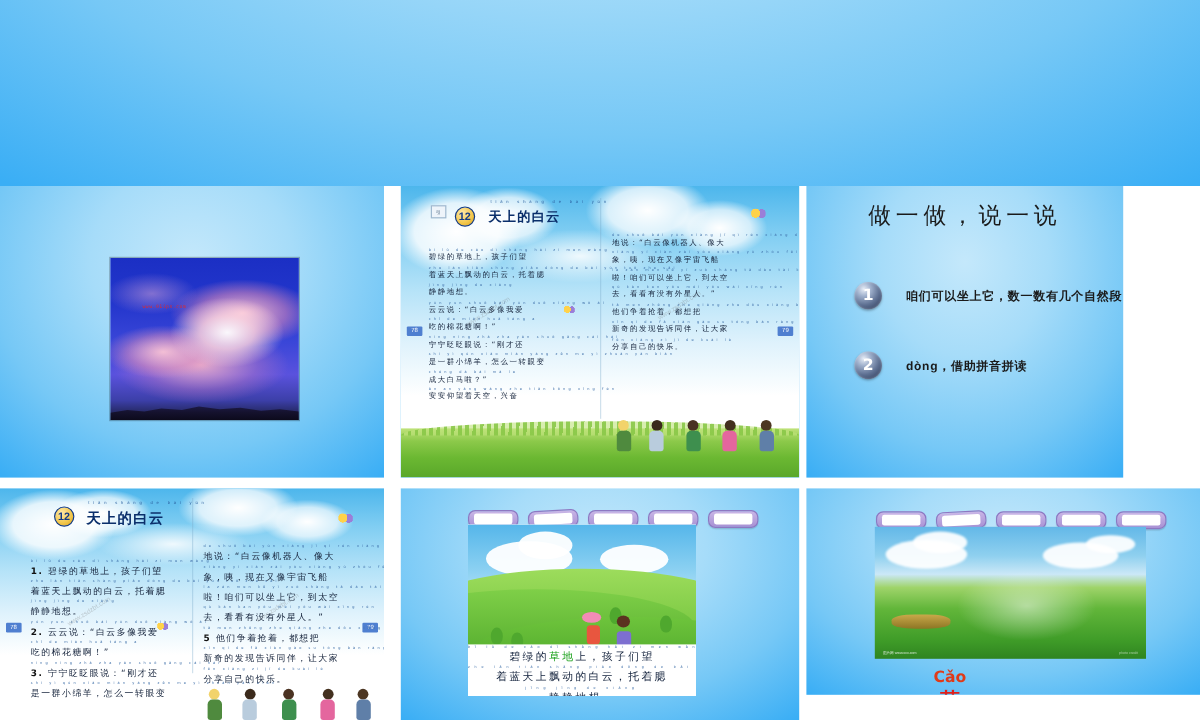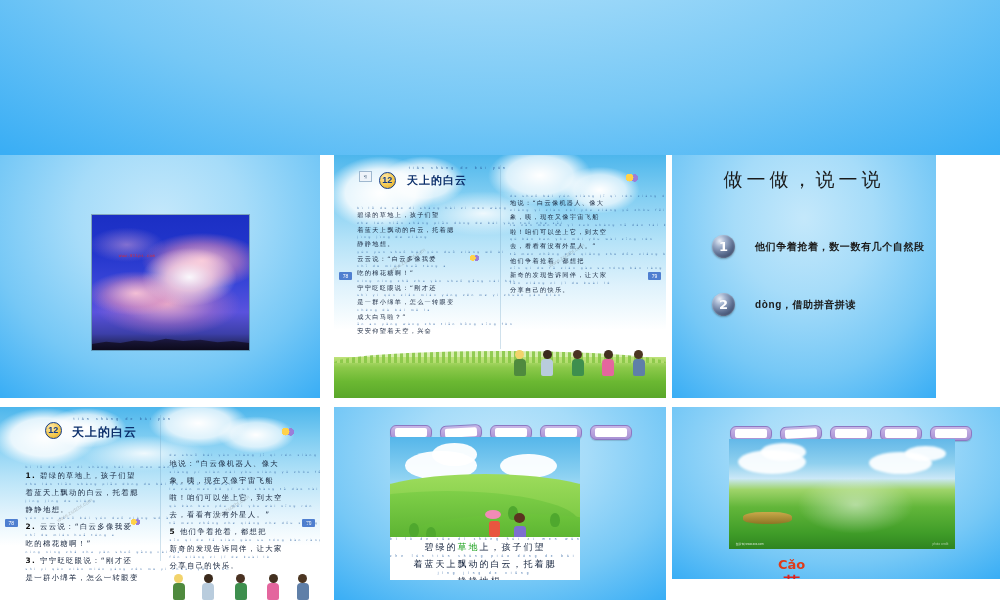--- a/index.html
+++ b/index.html
@@ -282,21 +282,21 @@
         </div>
       </div>
     </div>
   </div>
 
   <div class="slide" id="slide3">
     <div class="s3title">做一做，说一说</div>
 
     <div class="bullet-row" style="left:40px;top:80px;">
       <div class="numball">1</div>
-      <div class="btext">他们争着抢着，数一数有几个自然段</div>
+      <div class="btext">咱们可以坐上它，数一数有几个自然段</div>
     </div>
 
     <div class="bullet-row" style="left:40px;top:138px;">
       <div class="numball">2</div>
       <div class="btext">dòng，借助拼音拼读</div>
     </div>
   </div>
 
   <div class="slide" id="slide4">
     <div class="book">

